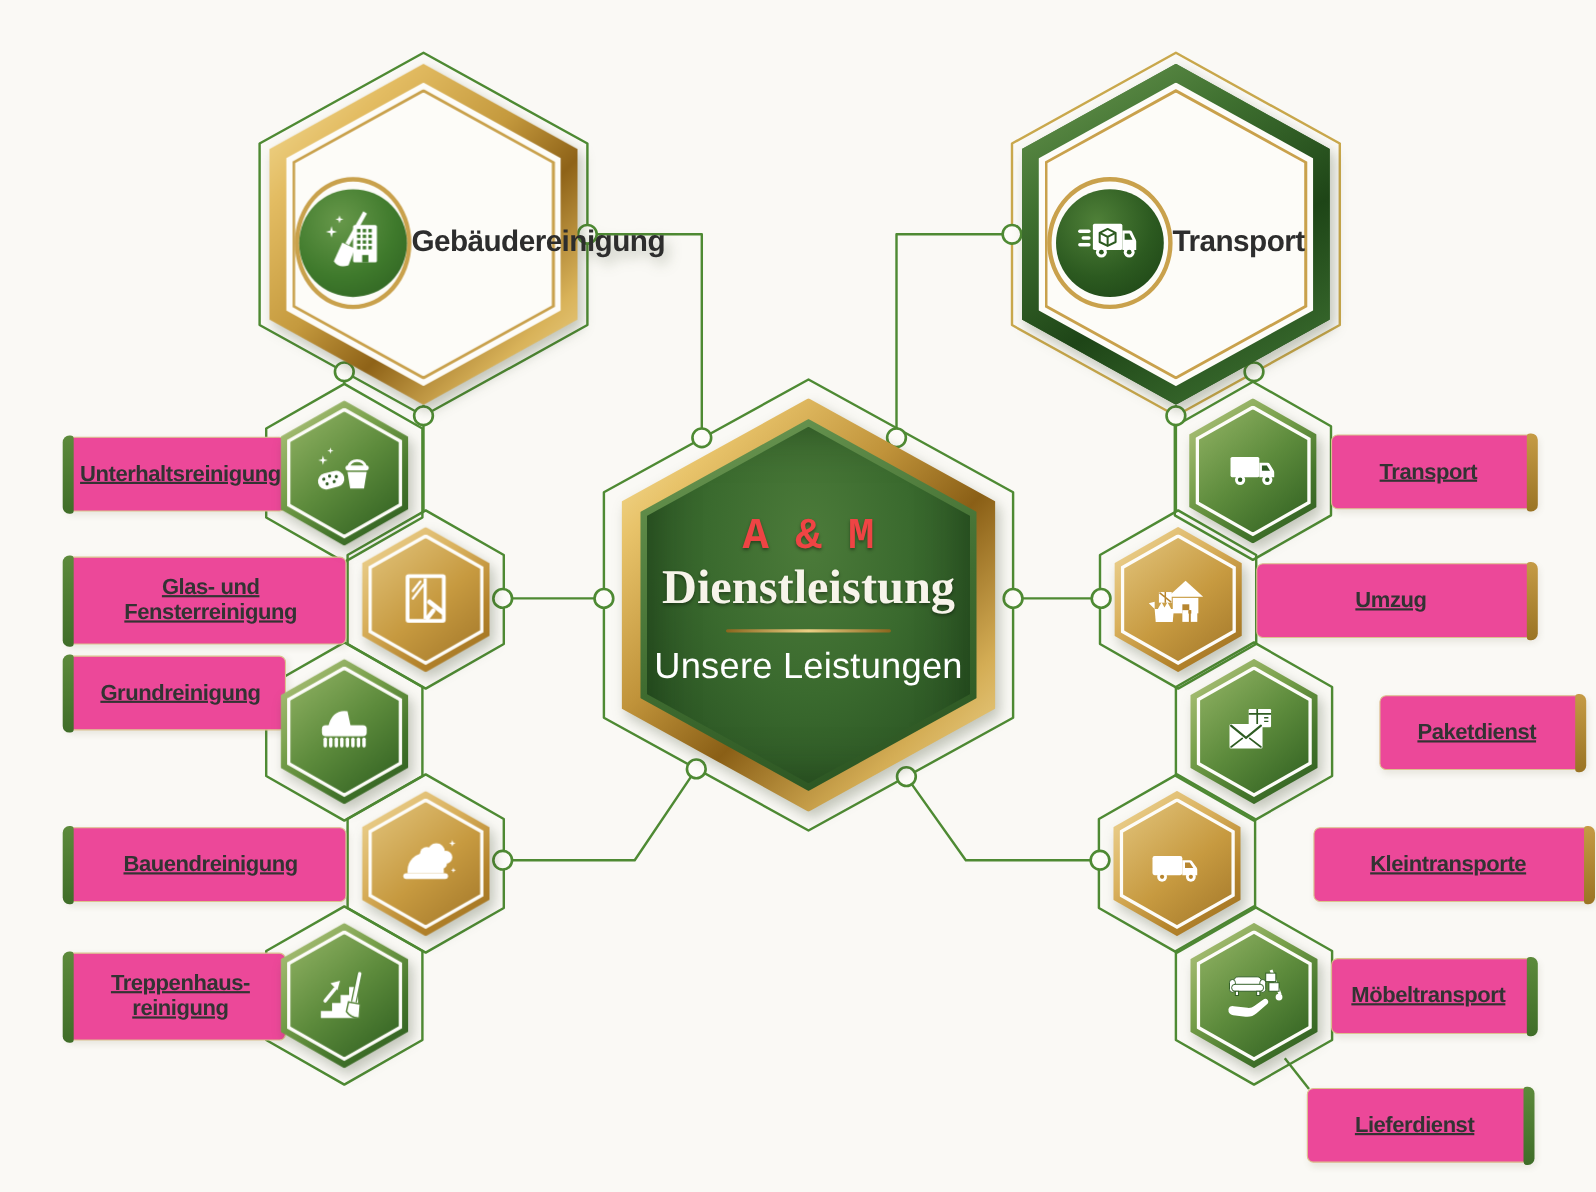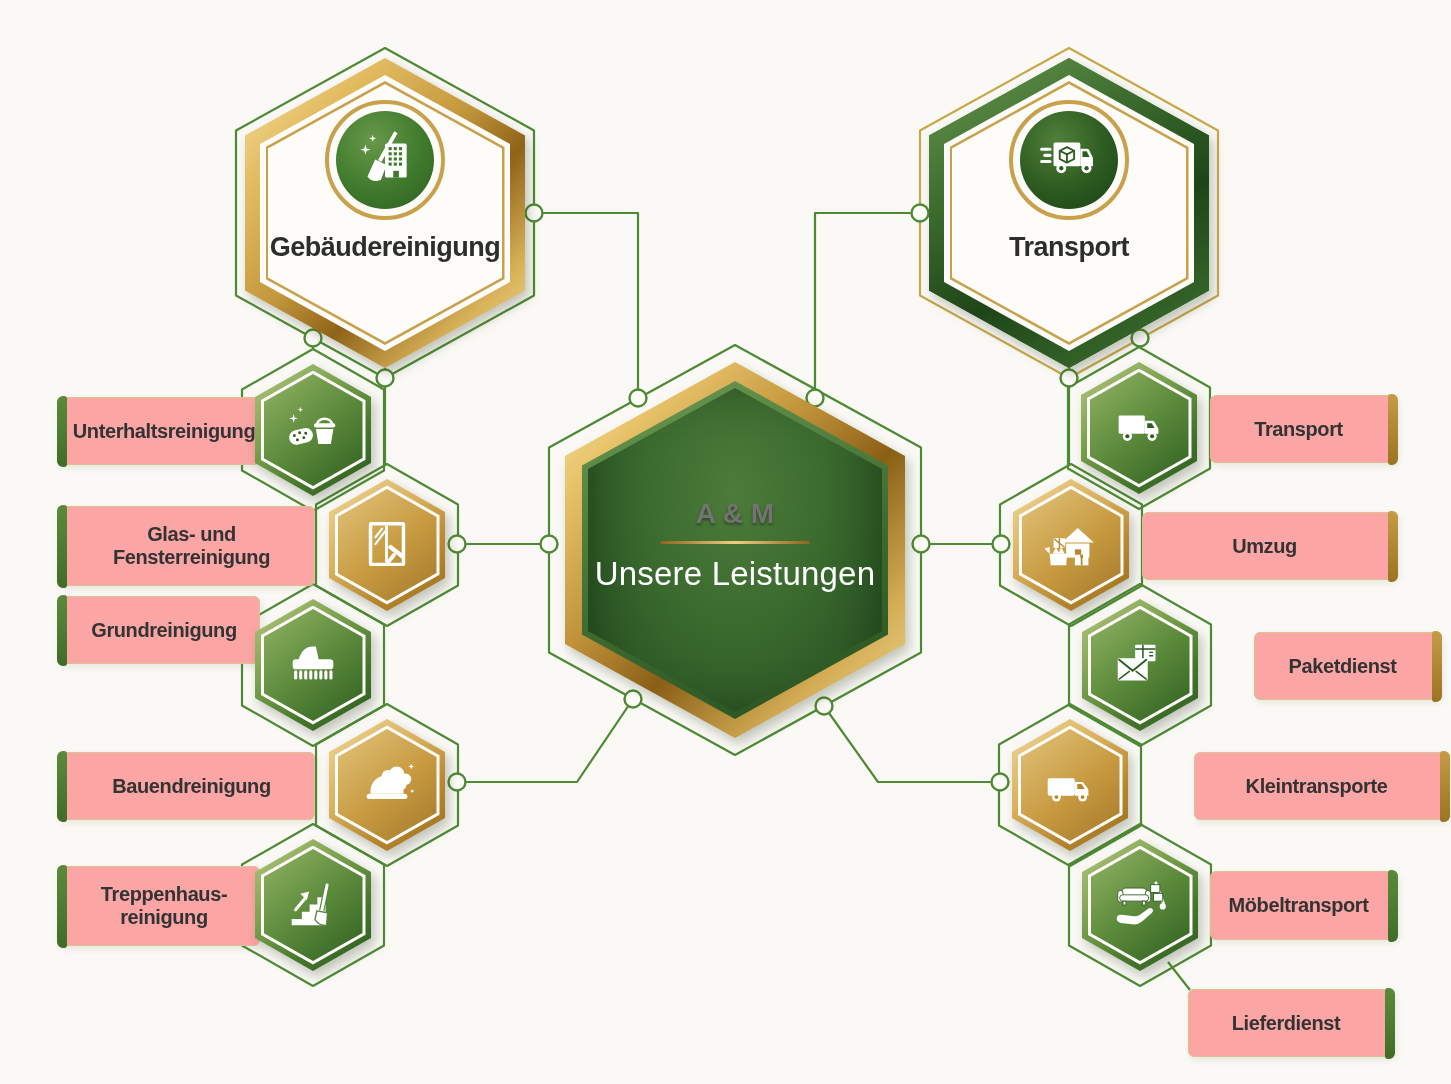--- a/index.html
+++ b/index.html
@@ -1,23 +1,23 @@
 <!DOCTYPE html>
 <html><head>
 <meta charset="utf-8">
 <style>
   html,body{margin:0;padding:0;background:#efede8;}
   .canvas{position:relative;width:1451px;height:1084px;background:#faf9f5;overflow:hidden;
           font-family:"Liberation Sans", sans-serif;}
   #wires{position:absolute;left:0;top:0;z-index:1;}
 
   
-  .lbox{position:absolute;z-index:2;background:#fca5a5;border:1.5px solid #dcc28e;border-radius:6px;
+  .lbox{position:absolute;z-index:2;background:#ec4899;border:1.5px solid #dcc28e;border-radius:6px;
         box-shadow:2px 3px 7px rgba(100,90,60,.12);display:flex;align-items:center;justify-content:center;
-        font-size:20px;font-weight:700;color:#333;letter-spacing:-0.4px;}
+        font-size:20px;font-weight:700;color:#333;letter-spacing:-0.4px;text-decoration:underline;}
   .lbox span{white-space:pre-line;text-align:center;line-height:1.14;}
   .lbox.al span{padding-left:14px;padding-right:4px;}
   .lbox.ar span{padding-right:14px;padding-left:4px;}
   .lbox.al::before{content:"";position:absolute;left:-2px;top:-2.5px;bottom:-2.5px;width:10px;
         background:linear-gradient(180deg,#5c8a3b,#3f6d28);border-radius:6px 3px 3px 6px;}
   .lbox.ar::after{content:"";position:absolute;right:-2px;top:-2.5px;bottom:-2.5px;width:10px;border-radius:3px 6px 6px 3px;}
   .lbox.ar.gold::after{background:linear-gradient(180deg,#c59b45,#9a7424);}
   .lbox.ar.green::after{background:linear-gradient(180deg,#5c8a3b,#3f6d28);}
 
   
@@ -26,38 +26,38 @@
 
   
   .bighex{position:absolute;width:280px;height:310px;z-index:3;}
   .bh{position:absolute;}
   .bh.l1{inset:0;}
   .bh.l2{left:15px;right:15px;top:17px;bottom:17px;background:#fdfcf8;}
   .bh.l3{left:20.5px;right:20.5px;top:23px;bottom:23px;background:#c9a14c;}
   .bh.l4{left:23px;right:23px;top:26px;bottom:26px;background:#fdfcf8;}
   .gold-frame .l1{background:linear-gradient(135deg,#f7e3a1 0%,#e3bc62 22%,#c59a3e 45%,#8f6318 62%,#d9b35a 82%,#f3dc9a 100%);}
   .green-frame .l1{background:linear-gradient(150deg,#6d9a52 0%,#3f7030 30%,#1e4517 60%,#35652a 85%,#55854000 100%),linear-gradient(150deg,#5c8f45,#1d4316);}
-  .bh-content{position:absolute;inset:26px 23px;display:flex;flex-direction:column;align-items:center;z-index:1;}
+  .bh-content{position:absolute;inset:26px 23px;display:flex;flex-direction:row;align-items:center;z-index:1;}
   .icon-circle{width:112px;height:112px;border-radius:50%;margin-top:16px;
         border:4px solid #c9a14c;background:#fdfcf8;display:flex;align-items:center;justify-content:center;}
   .icon-core{width:98px;height:98px;border-radius:50%;display:flex;align-items:center;justify-content:center;}
   .core-green{background:radial-gradient(circle at 38% 30%,#67984a 0%,#3f7a2c 55%,#2c5e20 100%);}
   .core-darkgreen{background:radial-gradient(circle at 38% 30%,#4f8038 0%,#2c5a20 55%,#1b4114 100%);}
   .bh-label{margin-top:12px;font-size:27px;font-weight:700;color:#2d2d2d;letter-spacing:-0.5px;}
 
   
   .chex{position:absolute;left:565px;top:362px;width:340px;height:376px;z-index:3;}
   .ch{position:absolute;}
   .ch.l1{inset:0;background:linear-gradient(135deg,#f9e7a8 0%,#e8c36a 18%,#c0933a 40%,#8a5f16 58%,#d4ad55 80%,#f5df9d 100%);}
   .ch.l2{left:17px;right:17px;top:19px;bottom:19px;background:linear-gradient(160deg,#6f9b55 0%,#3f6c30 55%,#27501f 100%);}
   .ch.l3{left:23px;right:23px;top:26px;bottom:26px;
          background:radial-gradient(ellipse at 50% 32%,#4c7b3a 0%,#3a6a2e 45%,#234a1e 100%);
          box-shadow:inset 0 0 46px rgba(0,20,0,.35);}
   .ch-content{position:absolute;inset:26px 23px;display:flex;flex-direction:column;align-items:center;justify-content:center;z-index:1;transform:translateY(-4px);}
-  .ch-t1{font-family:Liberation Sans, sans-serif;font-weight:700;font-size:28px;color:#737373;text-shadow:0 2px 3px rgba(0,0,0,.4);line-height:1.05;}
+  .ch-t1{font-family:Liberation Mono, monospace;font-weight:700;font-size:40px;color:#ef4444;text-shadow:0 2px 3px rgba(0,0,0,.4);line-height:1.05;}
   .ch-t2{font-family:"Liberation Serif", serif;font-weight:700;font-size:44px;color:#f7f4ea;text-shadow:0 2px 3px rgba(0,0,0,.4);line-height:1.1;}
   .ch-divider{width:150px;height:3px;margin:13px 0 11px 0;border-radius:2px;
          background:linear-gradient(90deg,#8a651d,#ecd084,#8a651d);}
   .ch-sub{font-size:33px;font-weight:400;color:#ffffff;letter-spacing:0.2px;}
 
   
   .shex{position:absolute;width:116px;height:132px;z-index:3;}
   .sh{position:absolute;}
   .sh.l1{inset:0;}
   .sh.lw{left:5.5px;right:5.5px;top:6.5px;bottom:6.5px;background:#fdfcf8;}
@@ -222,20 +222,21 @@
       <div class="bh-label">Transport</div>
     </div>
   </div>
 
   <div class="chex shadowed">
     <div class="ch l1 hexclip"></div>
     <div class="ch l2 hexclip"></div>
     <div class="ch l3 hexclip"></div>
     <div class="ch-content">
       <div class="ch-t1">A &amp; M</div>
+      <div class="ch-t2">Dienstleistung</div>
       <div class="ch-divider"></div>
       <div class="ch-sub">Unsere Leistungen</div>
     </div>
   </div>
 
   <div class="shex green shadowed" style="left:255px;top:364px">
     <div class="sh l1 hexclip"></div>
       <div class="sh lw hexclip"></div>
       <div class="sh l2 hexclip"></div>
     <div class="sh-icon">

